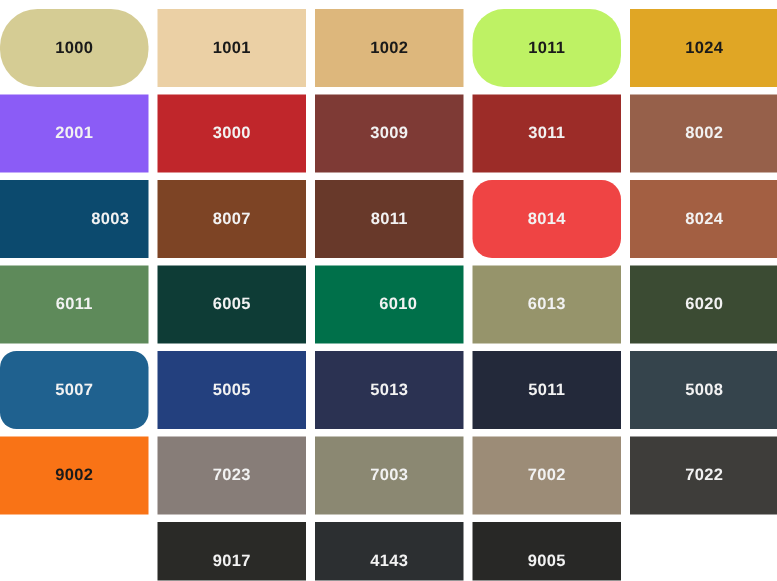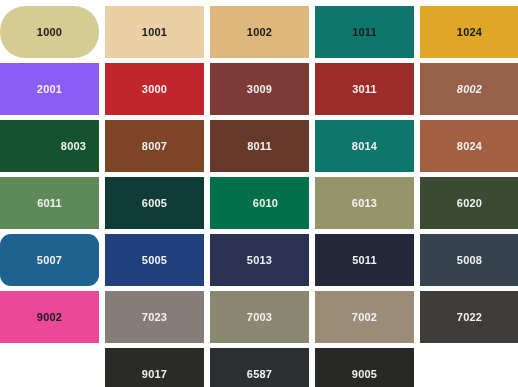--- a/index.html
+++ b/index.html
@@ -64,55 +64,55 @@
     <div class="swatch-row">
       <div class="swatch" title="1000" style="background-color: rgb(213, 204, 148); border-radius: 25px;">
         <span class="swatch-label label-dark">1000</span>
       </div>
       <div class="swatch" title="1001" style="background-color: rgb(235, 208, 165);">
         <span class="swatch-label label-dark">1001</span>
       </div>
       <div class="swatch" title="1002" style="background-color: rgb(221, 183, 124);">
         <span class="swatch-label label-dark">1002</span>
       </div>
-      <div class="swatch" title="1011" style="background-color: #0f766e;">
+      <div class="swatch" title="1011" style="background-color: #bef264; border-radius: 21px;">
         <span class="swatch-label label-dark">1011</span>
       </div>
       <div class="swatch" title="1024" style="background-color: rgb(224, 166, 37);">
         <span class="swatch-label label-dark">1024</span>
       </div>
     </div>
     <div class="swatch-row">
       <div class="swatch" title="2001" style="background-color: #8b5cf6;">
         <span class="swatch-label label-light">2001</span>
       </div>
       <div class="swatch" title="3000" style="background-color: rgb(192, 38, 43);">
         <span class="swatch-label label-light">3000</span>
       </div>
       <div class="swatch" title="3009" style="background-color: rgb(126, 58, 53);">
         <span class="swatch-label label-light">3009</span>
       </div>
       <div class="swatch" title="3011" style="background-color: rgb(156, 44, 40);">
         <span class="swatch-label label-light">3011</span>
       </div>
-      <div class="swatch" title="8002" style="background-color: rgb(150, 96, 74); font-style: italic;">
+      <div class="swatch" title="8002" style="background-color: rgb(150, 96, 74);">
         <span class="swatch-label label-light">8002</span>
       </div>
     </div>
     <div class="swatch-row">
-      <div class="swatch" title="8003" style="background-color: #14532d; padding-left: 48px;">
+      <div class="swatch" title="8003" style="background-color: #0c4a6e; padding-left: 48px;">
         <span class="swatch-label label-light">8003</span>
       </div>
       <div class="swatch" title="8007" style="background-color: rgb(125, 68, 37);">
         <span class="swatch-label label-light">8007</span>
       </div>
       <div class="swatch" title="8011" style="background-color: rgb(104, 57, 42);">
         <span class="swatch-label label-light">8011</span>
       </div>
-      <div class="swatch" title="8014" style="background-color: #0f766e;">
+      <div class="swatch" title="8014" style="background-color: #ef4444; border-radius: 13px;">
         <span class="swatch-label label-light">8014</span>
       </div>
       <div class="swatch" title="8024" style="background-color: rgb(163, 95, 66);">
         <span class="swatch-label label-light">8024</span>
       </div>
     </div>
     <div class="swatch-row">
       <div class="swatch" title="6011" style="background-color: rgb(94, 138, 90);">
         <span class="swatch-label label-light">6011</span>
       </div>
@@ -140,21 +140,21 @@
         <span class="swatch-label label-light">5013</span>
       </div>
       <div class="swatch" title="5011" style="background-color: rgb(35, 41, 58);">
         <span class="swatch-label label-light">5011</span>
       </div>
       <div class="swatch" title="5008" style="background-color: rgb(53, 68, 76);">
         <span class="swatch-label label-light">5008</span>
       </div>
     </div>
     <div class="swatch-row">
-      <div class="swatch" title="9002" style="background-color: #ec4899;">
+      <div class="swatch" title="9002" style="background-color: #f97316;">
         <span class="swatch-label label-dark">9002</span>
       </div>
       <div class="swatch" title="7023" style="background-color: rgb(135, 125, 120);">
         <span class="swatch-label label-light">7023</span>
       </div>
       <div class="swatch" title="7003" style="background-color: rgb(139, 136, 114);">
         <span class="swatch-label label-light">7003</span>
       </div>
       <div class="swatch" title="7002" style="background-color: rgb(156, 140, 119);">
         <span class="swatch-label label-light">7002</span>
@@ -162,19 +162,19 @@
       <div class="swatch" title="7022" style="background-color: rgb(62, 61, 58);">
         <span class="swatch-label label-light">7022</span>
       </div>
     </div>
     <div class="swatch-row">
       <div class="swatch-spacer"></div>
       <div class="swatch" title="9017" style="background-color: rgb(42, 42, 39);">
         <span class="swatch-label label-light">9017</span>
       </div>
       <div class="swatch" title="9011" style="background-color: rgb(44, 47, 49);">
-        <span class="swatch-label label-light">6587</span>
+        <span class="swatch-label label-light">4143</span>
       </div>
       <div class="swatch" title="9005" style="background-color: rgb(40, 40, 38);">
         <span class="swatch-label label-light">9005</span>
       </div>
     </div>
   </div>
 
 </body></html>

